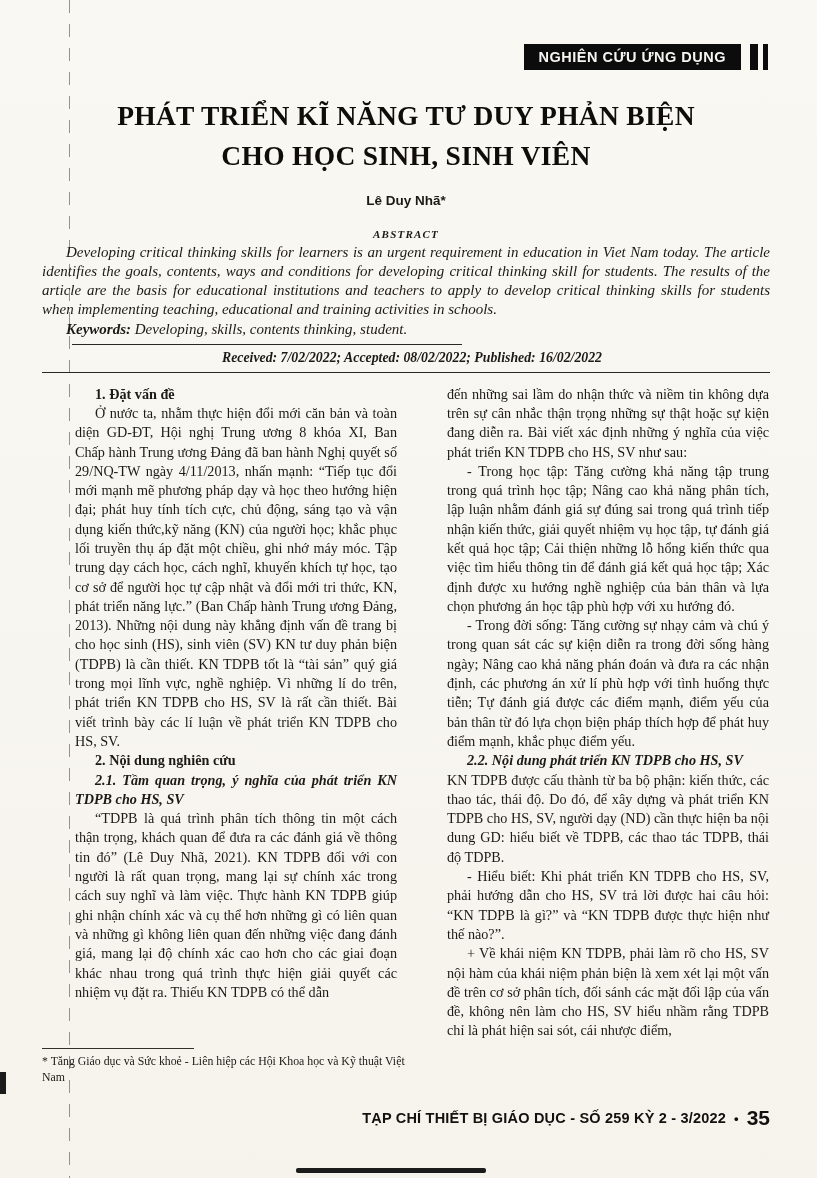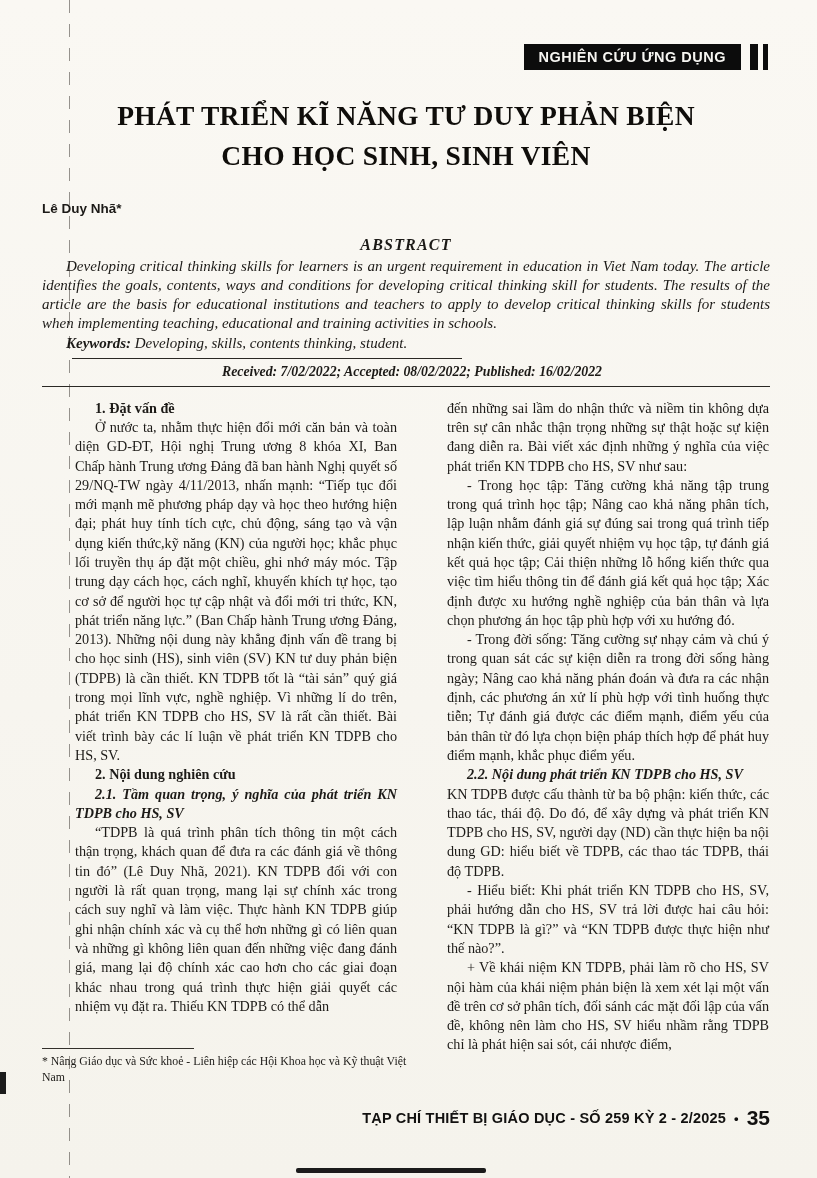--- a/index.html
+++ b/index.html
@@ -28,26 +28,26 @@
 
   .content { position:absolute; left:42px; top:0; width:728px; }
 
   .title {
     margin-top:96px; text-align:center;
     font-family:Liberation Serif, serif; font-weight:700;
     font-size:27.5px; line-height:40px; color:#0f0d0a; letter-spacing:.3px;
   }
   .title span { display:block; }
   .author {
-    margin-top:25px; text-align:left;
+    margin-top:17px; text-align:center;
     font-family:"Liberation Sans", sans-serif; font-weight:700; font-size:13.5px;
   }
   .abstract-heading {
     margin-top:20px; text-align:center; font-weight:700; font-style:italic;
-    font-size:16px; letter-spacing:1.2px;
+    font-size:11px; letter-spacing:1.2px;
   }
   .abstract-text {
     margin-top:3px; font-style:italic; font-size:15px; line-height:18.9px;
     text-align:justify; text-indent:24px;
   }
   .keywords { font-style:italic; font-size:15px; line-height:19px; text-indent:24px; margin-top:1px; }
   .keywords .kw-label { font-weight:700; }
   .rule-short { margin-top:5px; margin-left:30px; width:390px; border-top:1.6px solid #2a2824; }
   .dates {
     font-weight:700; font-style:italic; font-size:13.8px;
@@ -123,24 +123,24 @@
         <p class="h-sub">2.2. Nội dung phát triển KN TDPB cho HS, SV</p>
         <p class="para">KN TDPB được cấu thành từ ba bộ phận: kiến thức, các thao tác, thái độ. Do đó, để xây dựng và phát triển KN TDPB cho HS, SV, người dạy (ND) cần thực hiện ba nội dung GD: hiểu biết về TDPB, các thao tác TDPB, thái độ TDPB.</p>
         <p class="para indent">- Hiểu biết: Khi phát triển KN TDPB cho HS, SV, phải hướng dẫn cho HS, SV trả lời được hai câu hỏi: “KN TDPB là gì?” và “KN TDPB được thực hiện như thế nào?”.</p>
         <p class="para indent">+ Về khái niệm KN TDPB, phải làm rõ cho HS, SV nội hàm của khái niệm phản biện là xem xét lại một vấn đề trên cơ sở phân tích, đối sánh các mặt đối lập của vấn đề, không nên làm cho HS, SV hiểu nhầm rằng TDPB chỉ là phát hiện sai sót, cái nhược điểm,</p>
       </div>
     </div>
   </div>
 
   <div class="footnote">
     <div class="footnote-rule"></div>
-    <p class="footnote-text">* Nâng Giáo dục và Sức khoẻ - Liên hiệp các Hội Khoa học và Kỹ thuật Việt Nam</p>
+    <p class="footnote-text">* Tăng Giáo dục và Sức khoẻ - Liên hiệp các Hội Khoa học và Kỹ thuật Việt Nam</p>
   </div>
 
   <div class="footer">
-    <span class="journal">TẠP CHÍ THIẾT BỊ GIÁO DỤC - SỐ 259 KỲ 2 - 2/2025</span>
+    <span class="journal">TẠP CHÍ THIẾT BỊ GIÁO DỤC - SỐ 259 KỲ 2 - 3/2022</span>
     <span class="bullet">•</span>
     <span class="pageno">35</span>
   </div>
 
   <div class="artifact-bottom"></div>
   <div class="artifact-left"></div>
 </div>
 
 </body></html>

